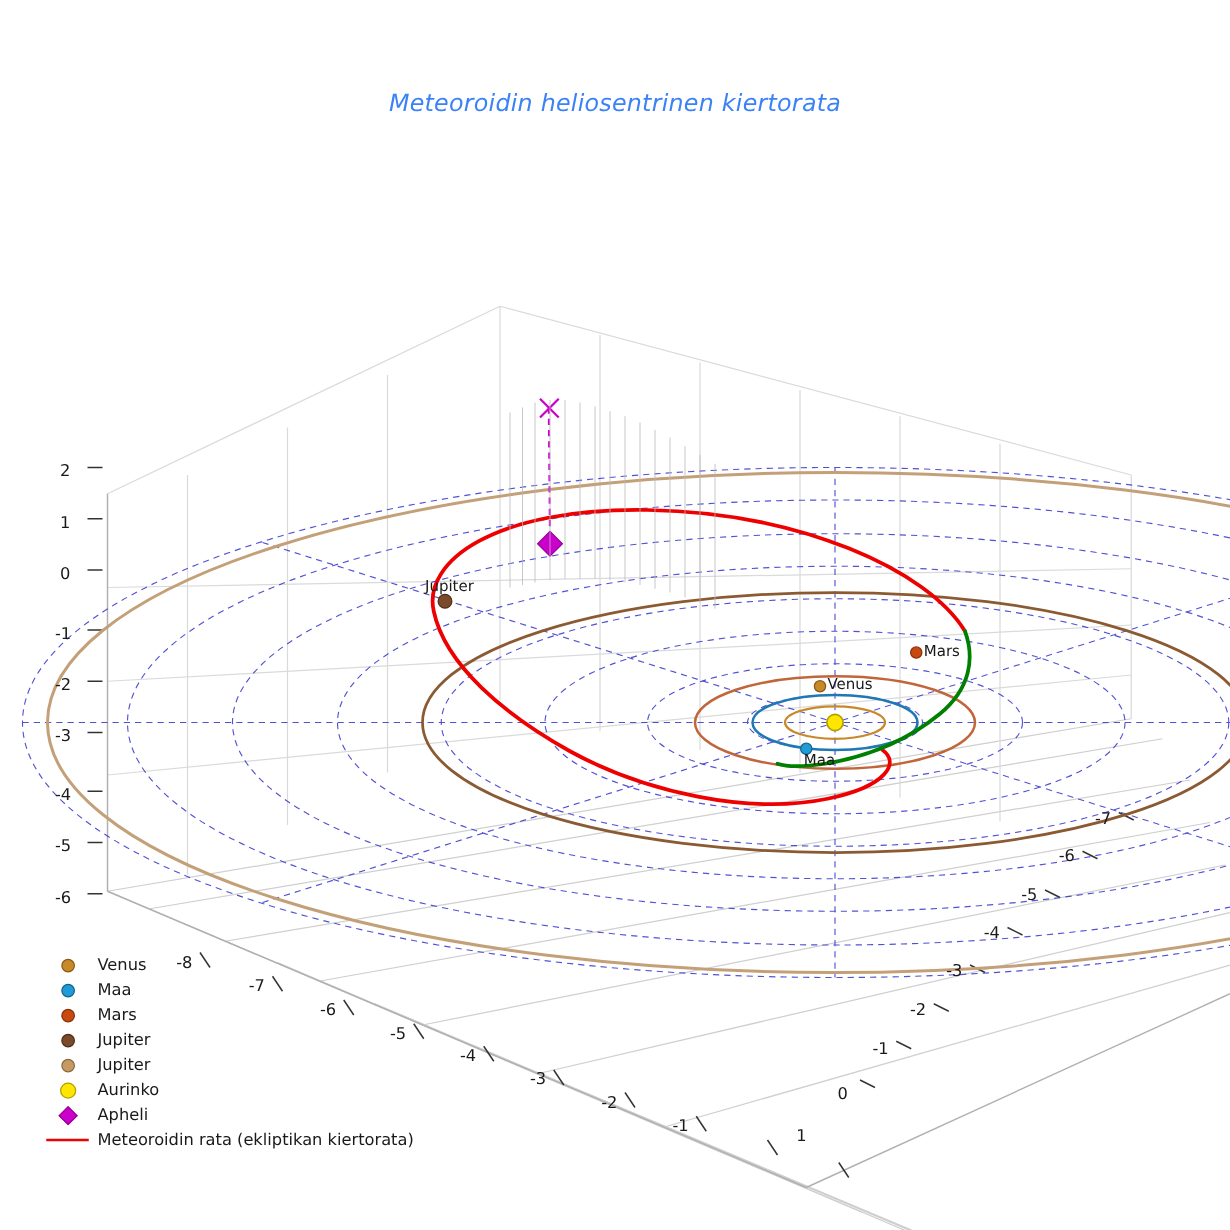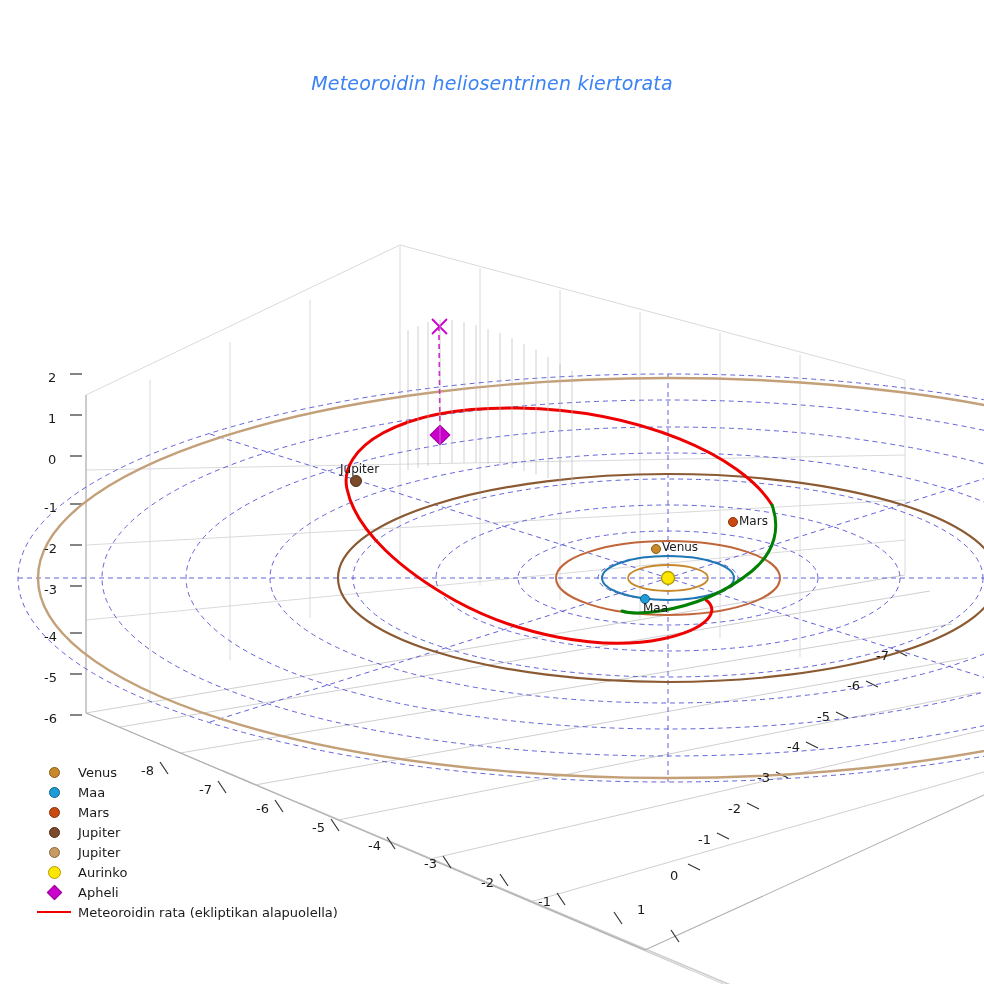--- a/index.html
+++ b/index.html
@@ -335,18 +335,18 @@
         <span class="key-diamond" style="width:9px;height:9px;background:#cc00cc;border:1px solid #990099;"></span>
       </span>
       <span class="legend-label">Apheli</span>
     </div>
 
 
     <div class="legend-row">
       <span class="legend-key">
         <span class="key-line" style="border-top-color:#ee0000;"></span>
       </span>
-      <span class="legend-label">Meteoroidin rata (ekliptikan alapuolella)</span>
+      <span class="legend-label">Meteoroidin rata (ekliptikan kiertorata)</span>
     </div>
 
   </div>
 
 </div>
 
 </body></html>

